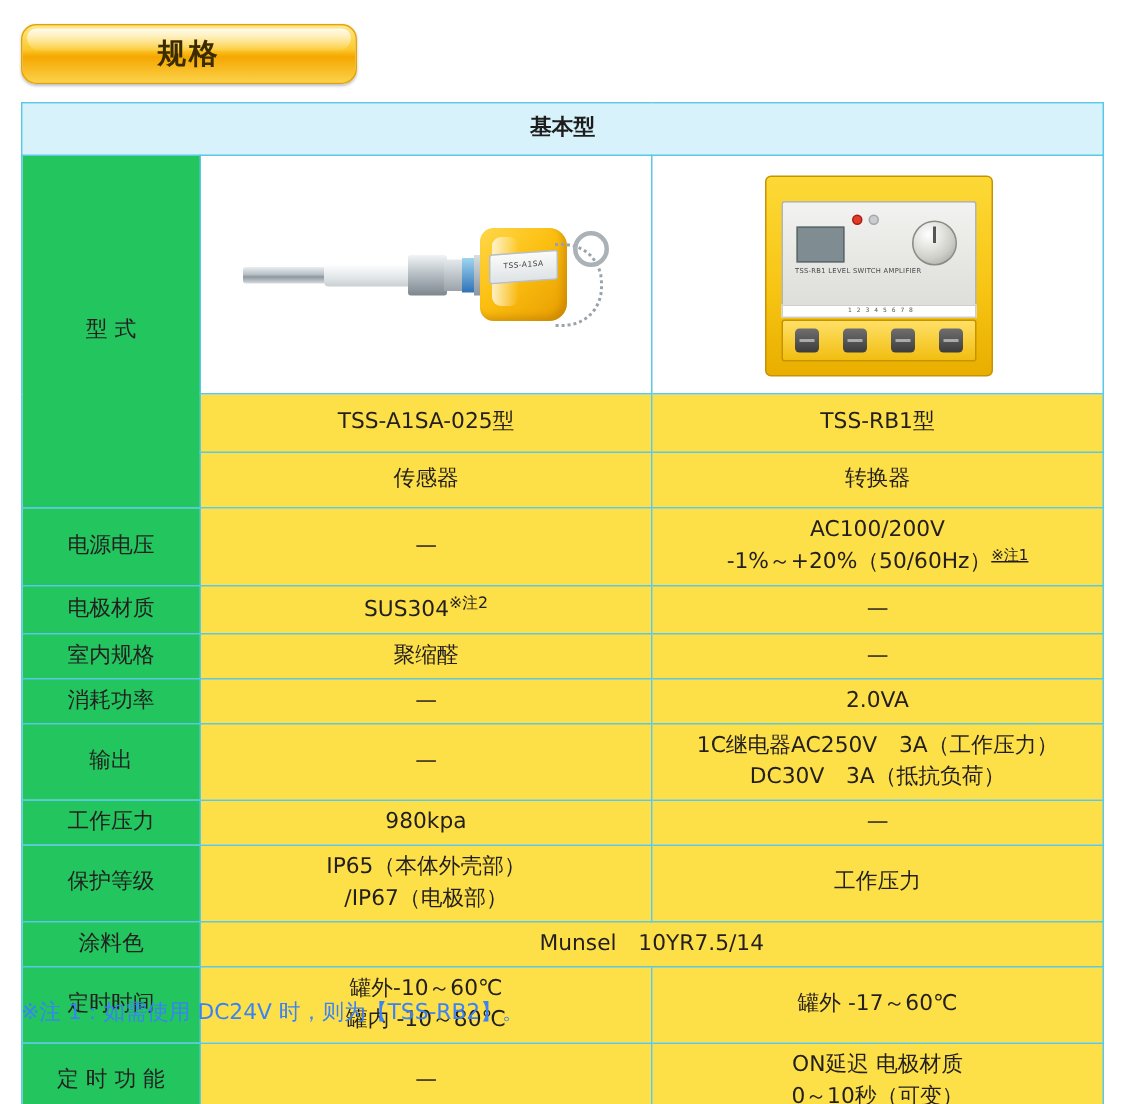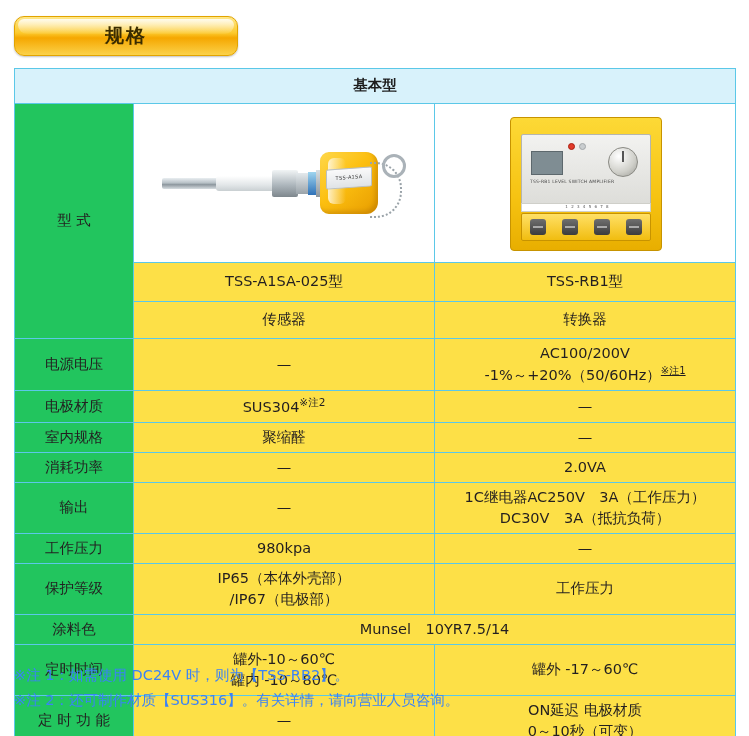--- a/index.html
+++ b/index.html
@@ -340,16 +340,15 @@
         <td class="val">
           <div>ON延迟  电极材质</div>
           <div>0～10秒（可变）</div>
         </td>
       </tr>
     </tbody>
   </table>
 
   <div class="notes">
     <div>※注 1：如需使用 DC24V 时，则为【TSS-RB2】。</div>
-    <div>※注 2：还可制作材质【SUS316】。有关详情，请向营业人员咨询。</div>
   </div>
 
 </div>
 
 </body></html>

